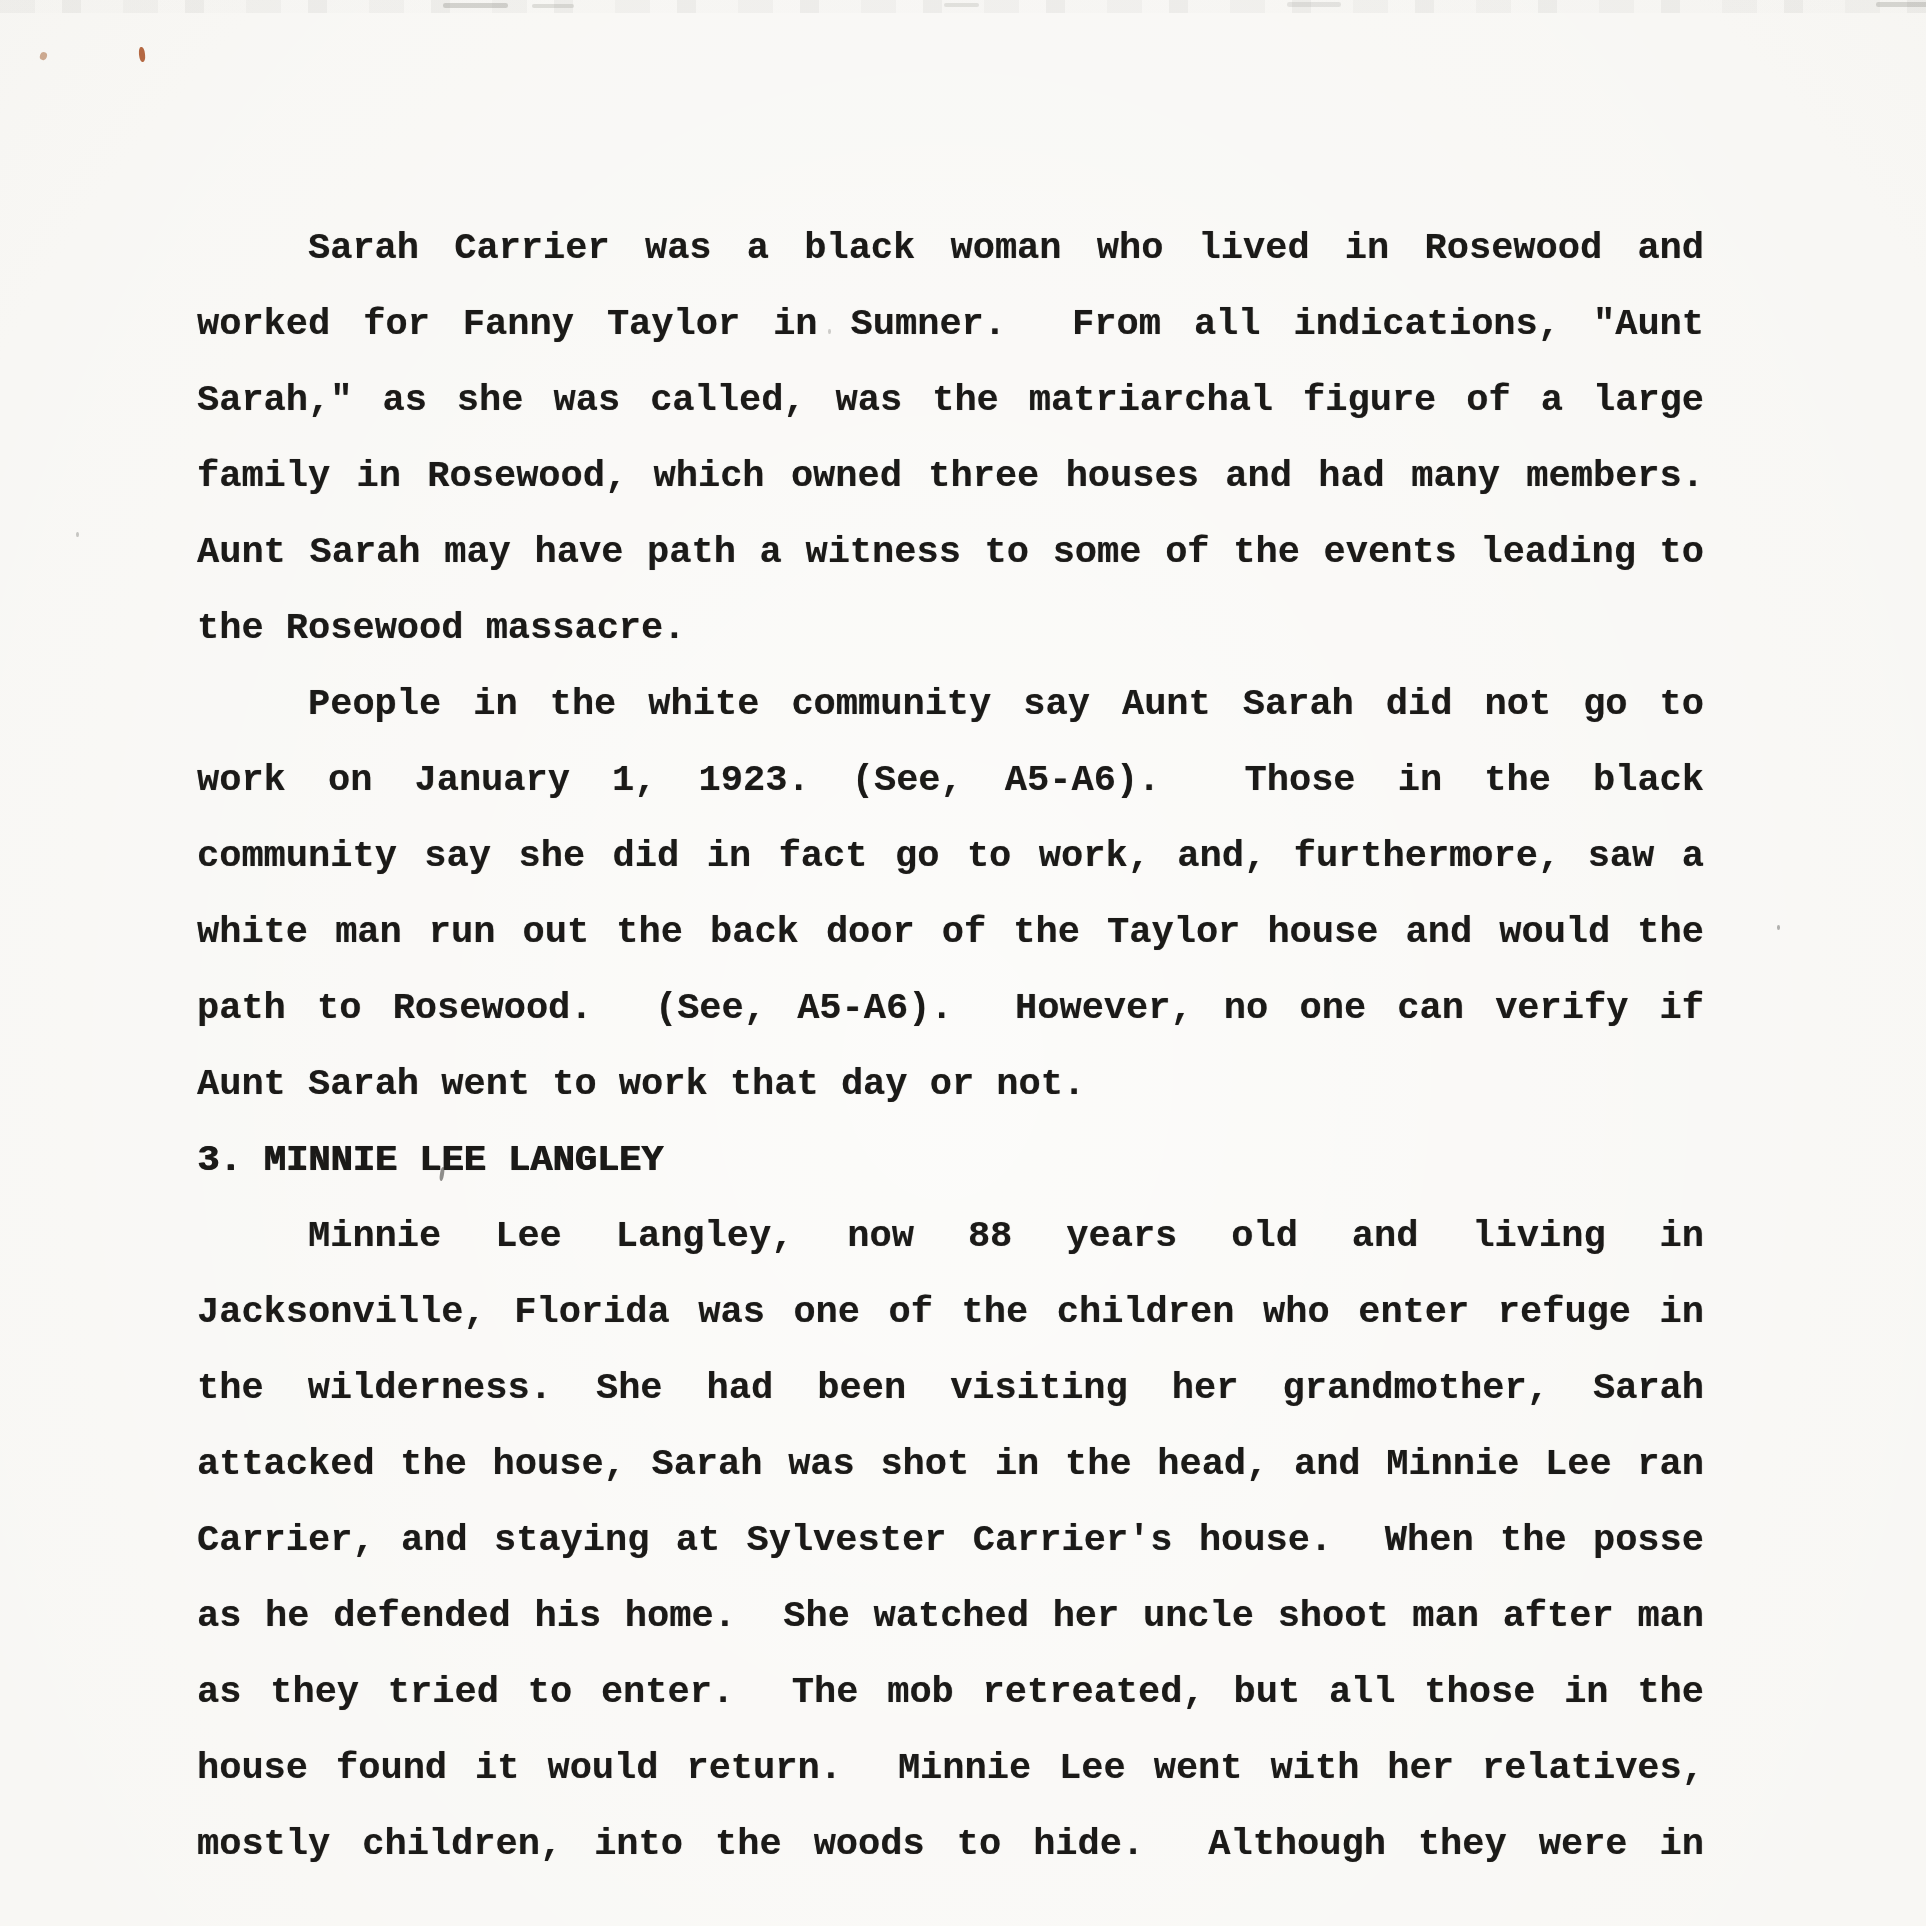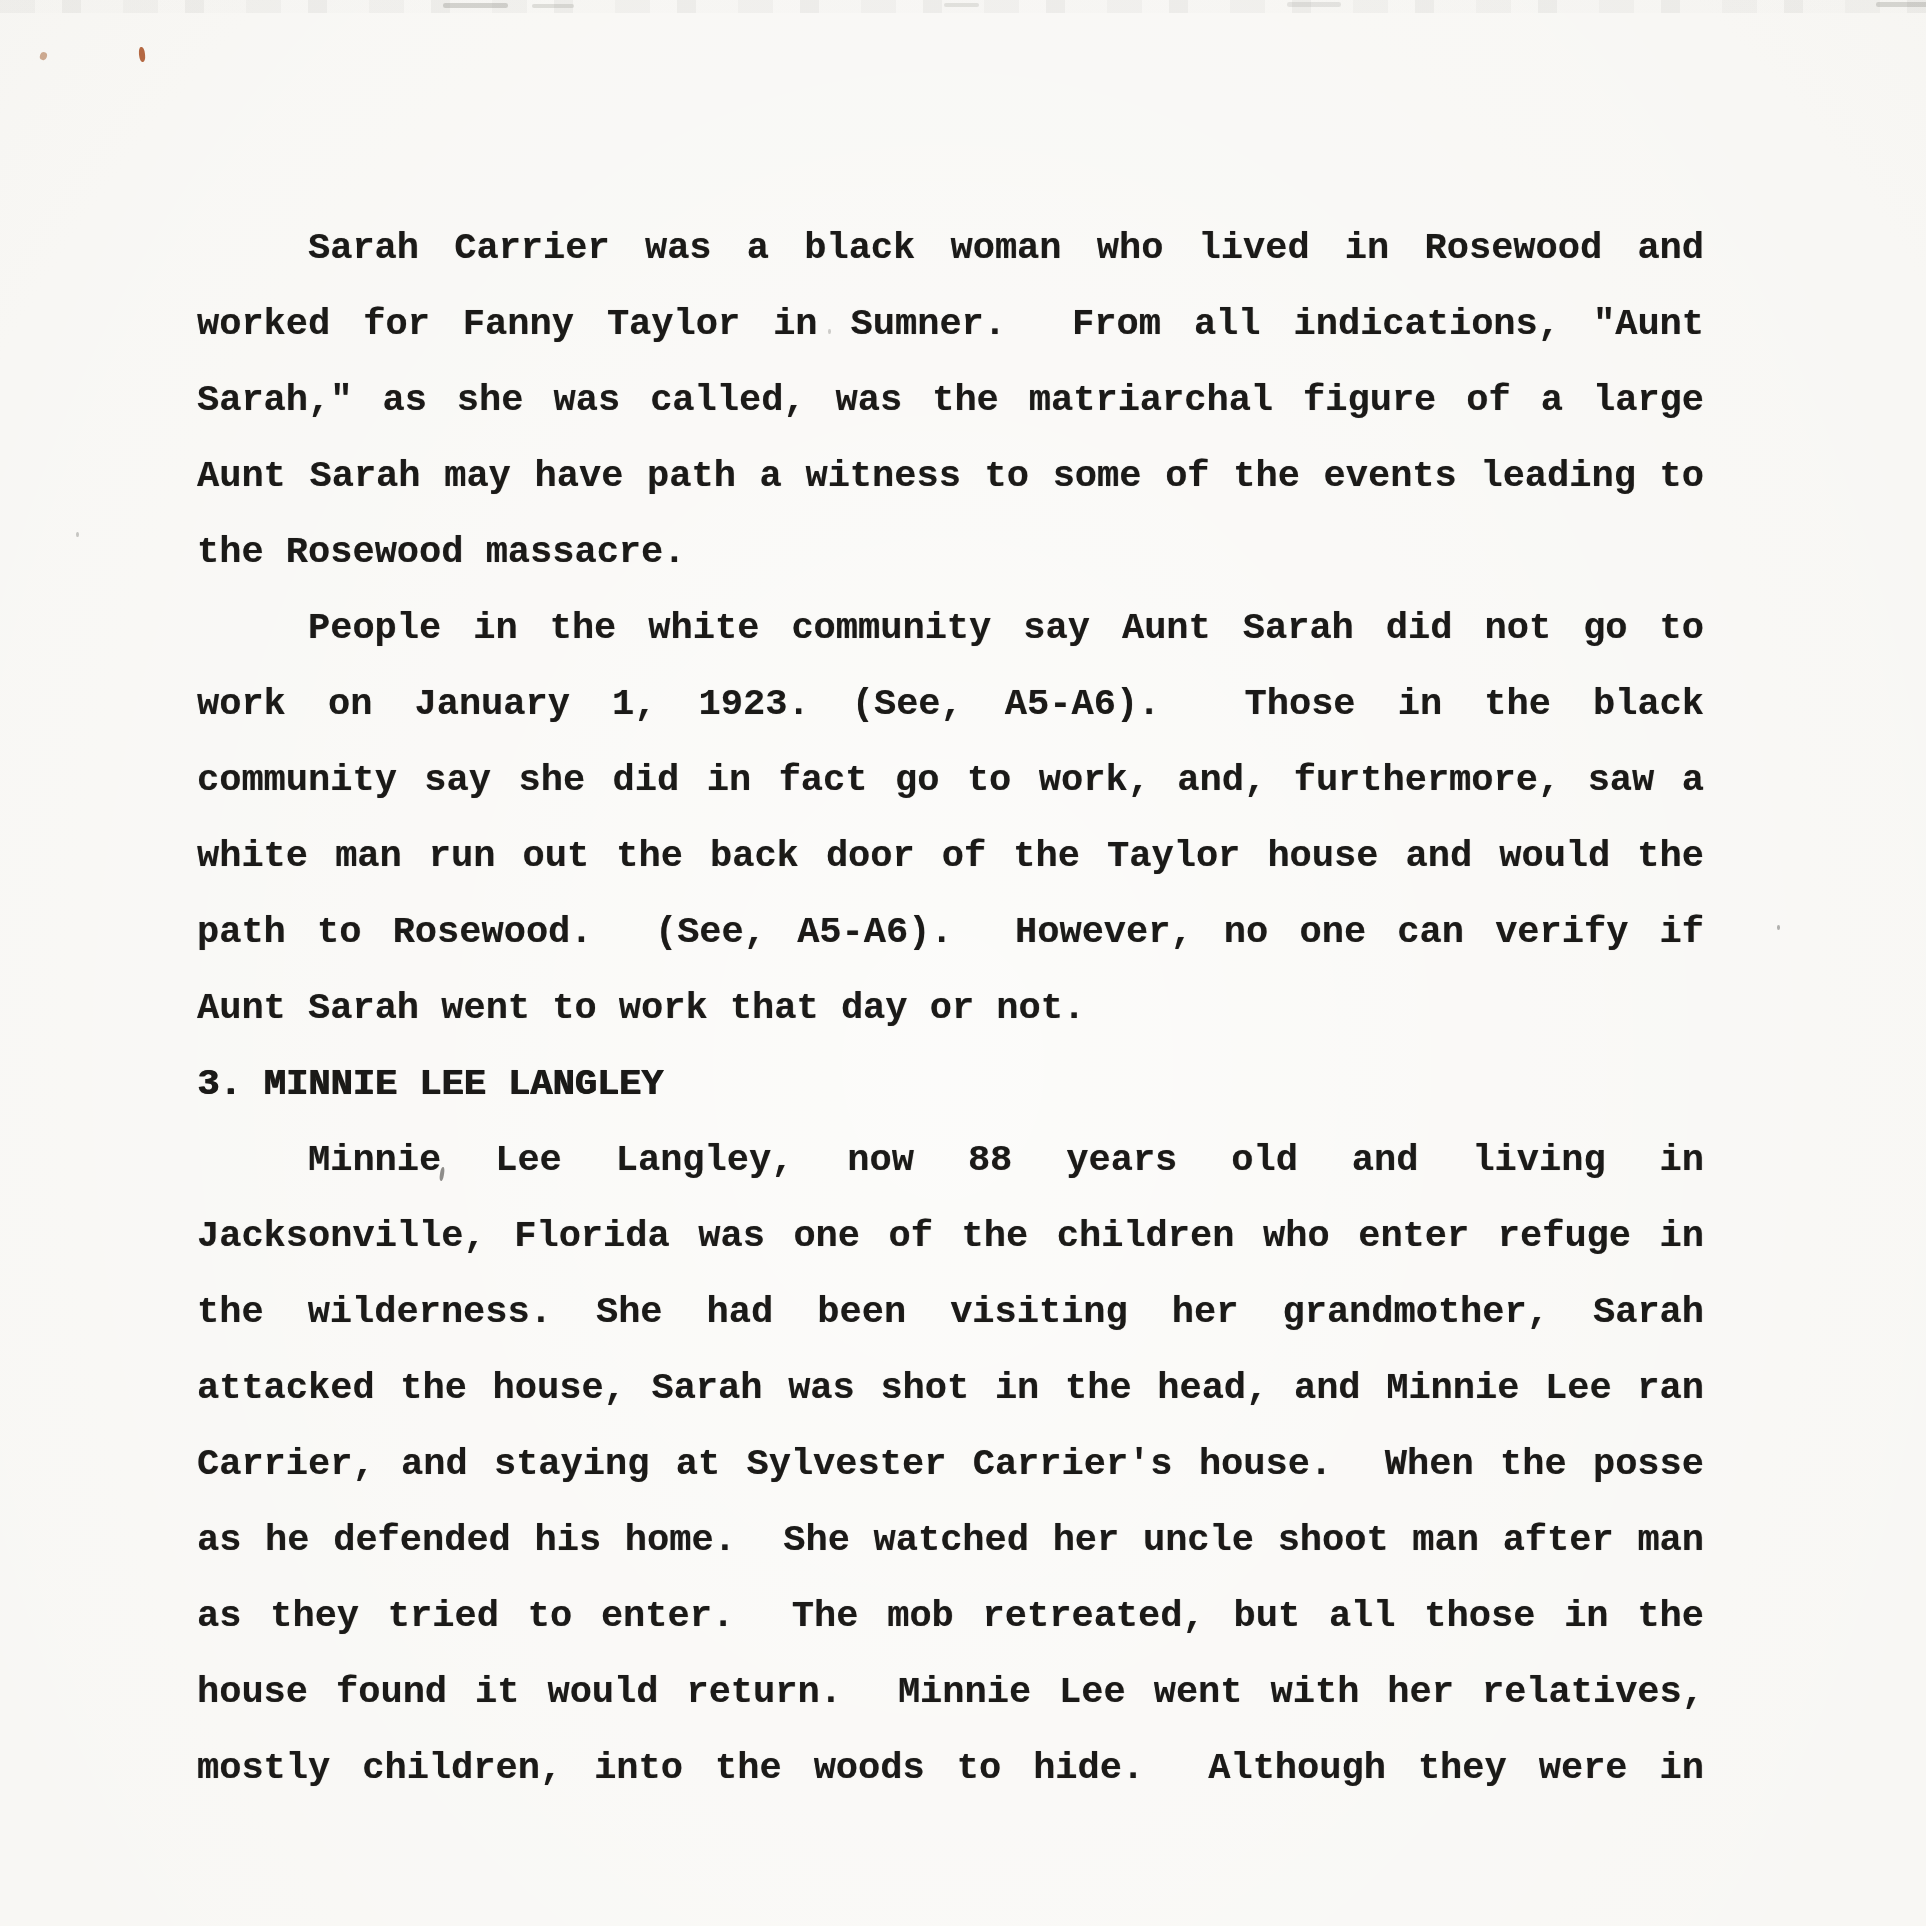--- a/index.html
+++ b/index.html
@@ -64,20 +64,21 @@
 </style>
 </head>
 <body>
 
 <div class="paper">
   <div class="top-smudge"></div>
   <div class="text-block" id="text-block">
       <div class="tline indent">Sarah Carrier was a black woman who lived in Rosewood and</div>
       <div class="tline">worked for Fanny Taylor in Sumner.  From all indications, "Aunt</div>
       <div class="tline">Sarah," as she was called, was the matriarchal figure of a large</div>
+      <div class="tline">family in Rosewood, which owned three houses and had many members.</div>
       <div class="tline">Aunt Sarah may have path a witness to some of the events leading to</div>
       <div class="tline no-stretch">the Rosewood massacre.</div>
       <div class="tline indent">People in the white community say Aunt Sarah did not go to</div>
       <div class="tline">work on January 1, 1923. (See, A5-A6).  Those in the black</div>
       <div class="tline">community say she did in fact go to work, and, furthermore, saw a</div>
       <div class="tline">white man run out the back door of the Taylor house and would the</div>
       <div class="tline">path to Rosewood.  (See, A5-A6).  However, no one can verify if</div>
       <div class="tline no-stretch">Aunt Sarah went to work that day or not.</div>
       <div class="tline heading no-stretch">3. MINNIE LEE LANGLEY</div>
       <div class="tline indent">Minnie Lee Langley, now 88 years old and living in</div>

